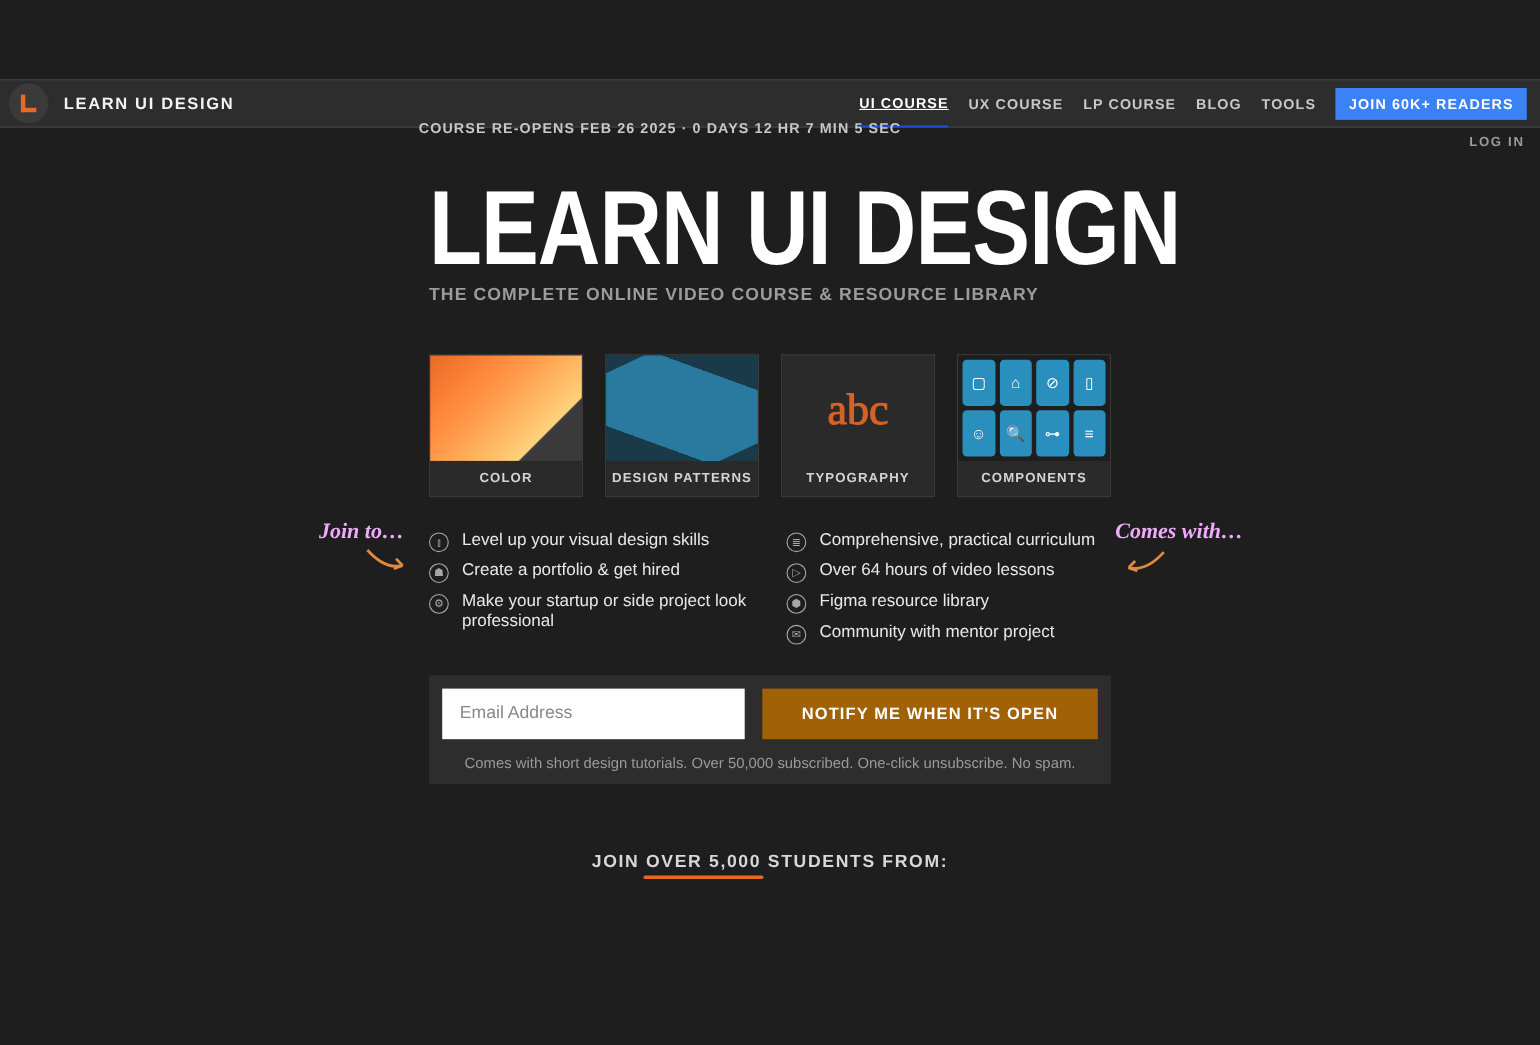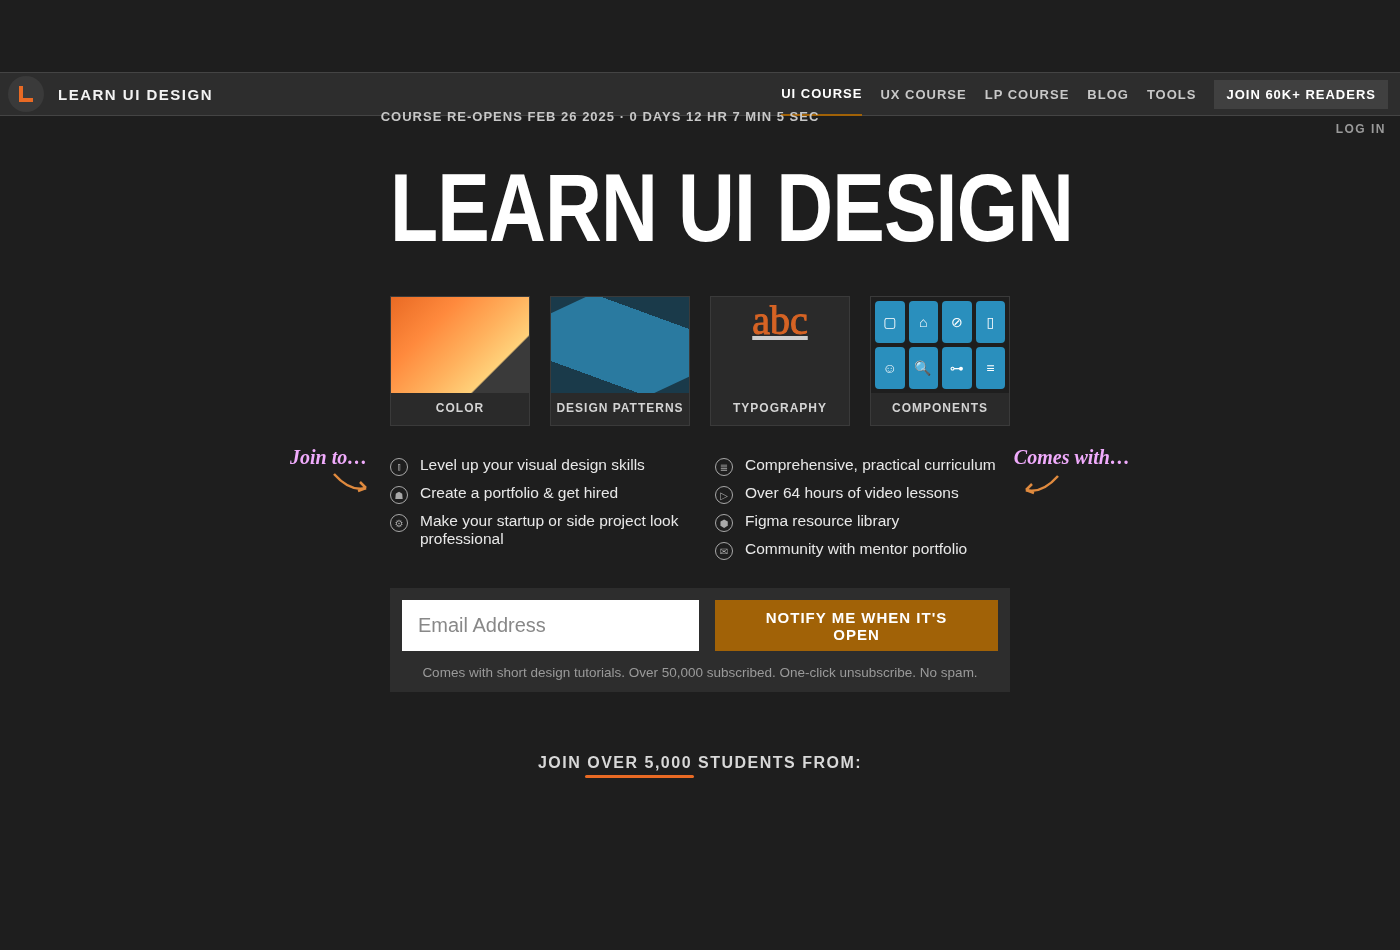--- a/index.html
+++ b/index.html
@@ -45,23 +45,23 @@
     letter-spacing: 1px; text-transform: uppercase;
     white-space: nowrap;
     margin-top: 44px;
   }
   .nav-right { margin-left: auto; display: flex; align-items: center; gap: 18px; }
   .nav-link {
     color: #c8c8c8; font-size: 13px; font-weight: 700;
     letter-spacing: 1px; text-transform: uppercase; cursor: pointer;
     padding: 13px 0;
   }
-  .nav-link.active { color: #fff; border-bottom: 2px solid #a16207; }
+  .nav-link.active { color: #fff; border-bottom: 2px solid #1d4ed8; text-decoration: underline; }
   .cta-nav {
-    background: #404040; color: #fff; font-size: 13px; font-weight: 700;
+    background: #3b82f6; color: #fff; font-size: 13px; font-weight: 700;
     letter-spacing: 1px; padding: 7px 12px; cursor: pointer;
   }
   .login-row {
     display: flex; justify-content: flex-end; padding: 6px 14px 0 0;
   }
   .login-link {
     color: #9a9a9a; font-size: 12px; font-weight: 700;
     letter-spacing: 1.5px; cursor: pointer;
   }
   .hero {
@@ -97,21 +97,21 @@
   .art-color {
     background: linear-gradient(135deg,#e96a24 0%,#ff8a3d 30%,#ffb05c 55%,#ffd17a 75%,#3a3a3a 76%);
   }
   .art-patterns { background: #1a3a4a; position: relative; overflow: hidden; }
   .art-patterns::after {
     content:''; position:absolute; inset:-10px;
     background: linear-gradient(45deg,#1d5a78 0,#1d5a78 6px,transparent 6px,transparent 14px),
                 linear-gradient(45deg,transparent 30%,#2a7aa0 30%,#2a7aa0 70%,transparent 70%);
     transform: rotate(-25deg);
   }
-  .art-typo { display:flex; align-items:flex-start; justify-content:center;text-decoration:underline; }
+  .art-typo { display:flex; align-items:center; justify-content:center; }
   .art-typo span {
     font-family: Georgia, serif; font-size: 40px; color:#e96a24;
     -webkit-text-stroke: 1px #e96a24; font-weight: 400;
     opacity: 0.9;
   }
   .art-comp { background:#1e1e1e; padding:4px; display:grid; grid-template-columns:repeat(4,1fr); gap:4px; }
   .art-comp div { background:#2a8fbd; border-radius:4px; display:flex;align-items:center;justify-content:center;color:#fff;font-size:14px; }
 
   .benefits-wrap {
     width: 620px; margin: 26px auto 0; position: relative;
@@ -142,21 +142,21 @@
     font-size:10px; color:#a8a8a8;
   }
 
   .signup {
     width: 620px; margin: 24px auto 0; background: #2d2d2d;
     padding: 12px; text-align: center;
   }
   .signup-row { display: flex; gap: 16px; }
   .email-input {
     flex: 1; background: #fff; border: none; padding: 14px 16px;
-    font-size: 20px; color: #333;
+    font-size: 16px; color: #333;
   }
   .email-input::placeholder { color: #888; }
   .notify-btn {
     background: #a16207; color: #fff; border: none;
     padding: 0 36px; font-size: 15px; font-weight: 700;
     letter-spacing: 1px; cursor: pointer;
   }
   .signup-fine {
     color: #9a9a9a; font-size: 13.5px; margin-top: 14px;
   }
@@ -196,20 +196,21 @@
   </nav>
 </header>
 
 <div class="login-row">
   <span class="login-link">LOG IN</span>
 </div>
 
 <section class="hero">
   <div class="hero-container">
     <h1 class="hero-title">LEARN UI DESIGN</h1>
+    <p class="hero-sub">THE COMPLETE ONLINE VIDEO COURSE &amp; RESOURCE LIBRARY</p>
   </div>
 </section>
 
 <section class="cards">
   <div class="card">
     <div class="card-img art-color"></div>
     <div class="card-label">COLOR</div>
   </div>
   <div class="card">
     <div class="card-img art-patterns"></div>
@@ -271,21 +272,21 @@
       <div class="benefit">
         <span class="icon">▷</span>
         <span>Over 64 hours of video lessons</span>
       </div>
       <div class="benefit">
         <span class="icon">⬢</span>
         <span>Figma resource library</span>
       </div>
       <div class="benefit">
         <span class="icon">✉</span>
-        <span>Community with mentor portfolio</span>
+        <span>Community with mentor project</span>
       </div>
     </div>
   </div>
 </section>
 
 <section class="signup">
   <div class="signup-row">
     <input class="email-input" type="email" placeholder="Email Address" style="">
     <button class="notify-btn">NOTIFY ME WHEN IT'S OPEN</button>
   </div>

